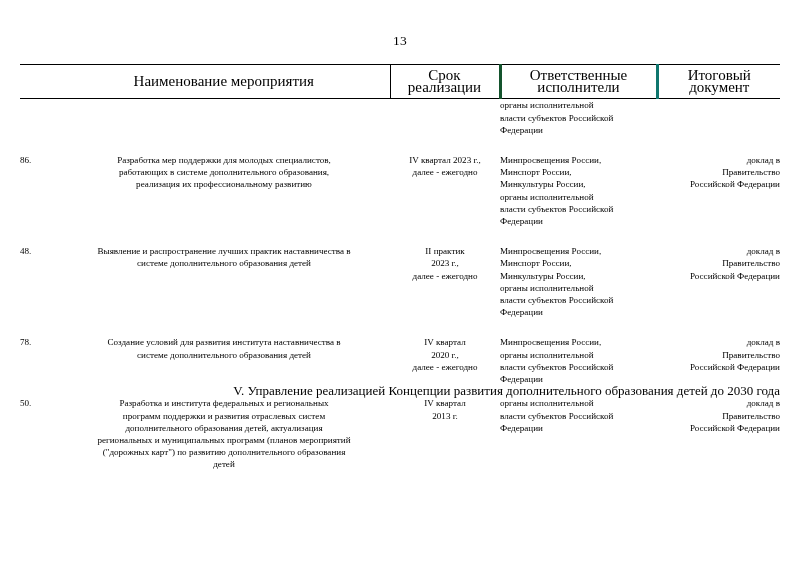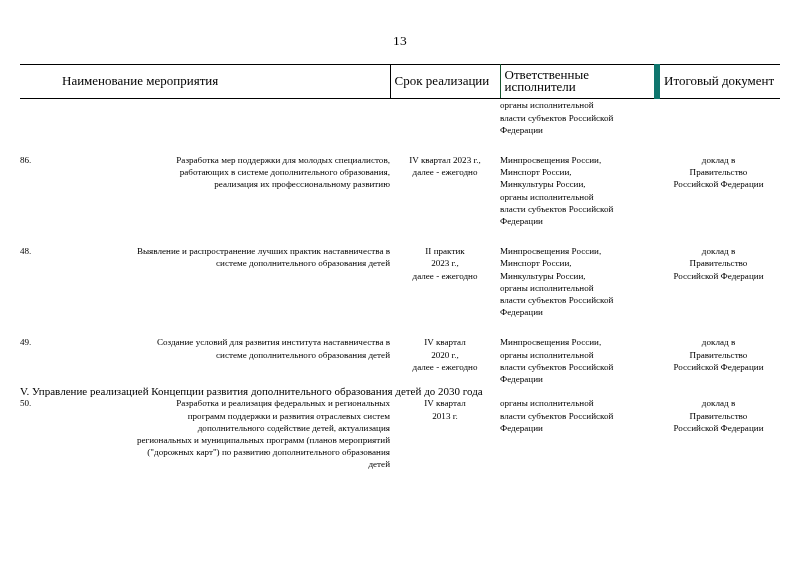--- a/index.html
+++ b/index.html
@@ -48,71 +48,71 @@
   }
 
   .doc-table col.c-num   { width: 38px; }
   .doc-table col.c-name  { width: 332px; }
   .doc-table col.c-term  { width: 110px; }
   .doc-table col.c-exec  { width: 157px; }
   .doc-table col.c-final { width: 123px; }
 
   .doc-table thead th {
     font-weight: normal;
-    font-size: 13px;
+    font-size: 15px;
     padding: 4px 4px 5px 4px;
-    text-align: left;
+    text-align: center;
     vertical-align: middle;
     border-top: 1.4px solid #000;
     border-bottom: 1.4px solid #000;
     margin-top: 48px;
   }
   .doc-table thead th.h-name { border-right: 1px solid #000; }
-  .doc-table thead th.h-term { border-right: 1px solid #14532d; }
-  .doc-table thead th.h-exec { border-right: 6px solid #0f766e; }
+  .doc-table thead th.h-term { border-right: 3px solid #14532d; }
+  .doc-table thead th.h-exec { border-right: 3px solid #0f766e; }
   .doc-table thead th.h-num  { border-right: none; }
 
   .doc-table tbody td {
     vertical-align: top;
     padding: 0;
     border: none;
   }
 
   
   .cont-row td { padding-top: 10px; }
 
   .cell-num {
     text-align: left;
     padding-left: 10px;
     white-space: nowrap;
   }
   .cell-name {
-    text-align: right;
+    text-align: center;
     padding-right: 6px;
   }
   .cell-term {
     text-align: center;
     padding: 0 4px;
   }
   .cell-exec {
     text-align: left;
     padding-left: 8px;
     padding-right: 4px;
   }
   .cell-final {
-    text-align: center;
+    text-align: right;
     padding-left: 8px;
     padding-right: 2px;
   }
 
   .row-spacer td { height: 18px; }
 
   .section-heading {
-    text-align: left;
-    font-size: 11px;
+    text-align: right;
+    font-size: 13px;
     padding-top: 14px;
     padding-bottom: 12px;
   }
 
   .line { display: block; }
 </style>
 </head>
 <body>
 
 <div class="page">
@@ -210,21 +210,21 @@
             <span class="line">Правительство</span>
             <span class="line">Российской Федерации</span>
           </td>
       </tr>
 
       <tr class="row-spacer">
         <td colspan="5"></td>
       </tr>
 
       <tr>
-        <td class="cell-num">49.</td>
+        <td class="cell-num">78.</td>
         <td class="cell-name">
             <span class="line">Создание условий для развития института наставничества в</span>
             <span class="line">системе дополнительного образования детей</span>
           </td>
         <td class="cell-term">
             <span class="line">IV квартал</span>
             <span class="line">2020 г.,</span>
             <span class="line">далее - ежегодно</span>
           </td>
         <td class="cell-exec">
@@ -240,23 +240,23 @@
           </td>
       </tr>
 
       <tr>
         <td colspan="5" class="section-heading">V. Управление реализацией Концепции развития дополнительного образования детей до 2030 года</td>
       </tr>
 
       <tr>
         <td class="cell-num">50.</td>
         <td class="cell-name">
-            <span class="line">Разработка и реализация федеральных и региональных</span>
+            <span class="line">Разработка и института федеральных и региональных</span>
             <span class="line">программ поддержки и развития отраслевых систем</span>
-            <span class="line">дополнительного содействие детей, актуализация</span>
+            <span class="line">дополнительного образования детей, актуализация</span>
             <span class="line">региональных и муниципальных программ (планов мероприятий</span>
             <span class="line">("дорожных карт") по развитию дополнительного образования</span>
             <span class="line">детей</span>
           </td>
         <td class="cell-term">
             <span class="line">IV квартал</span>
             <span class="line">2013 г.</span>
           </td>
         <td class="cell-exec">
             <span class="line">органы исполнительной</span>

